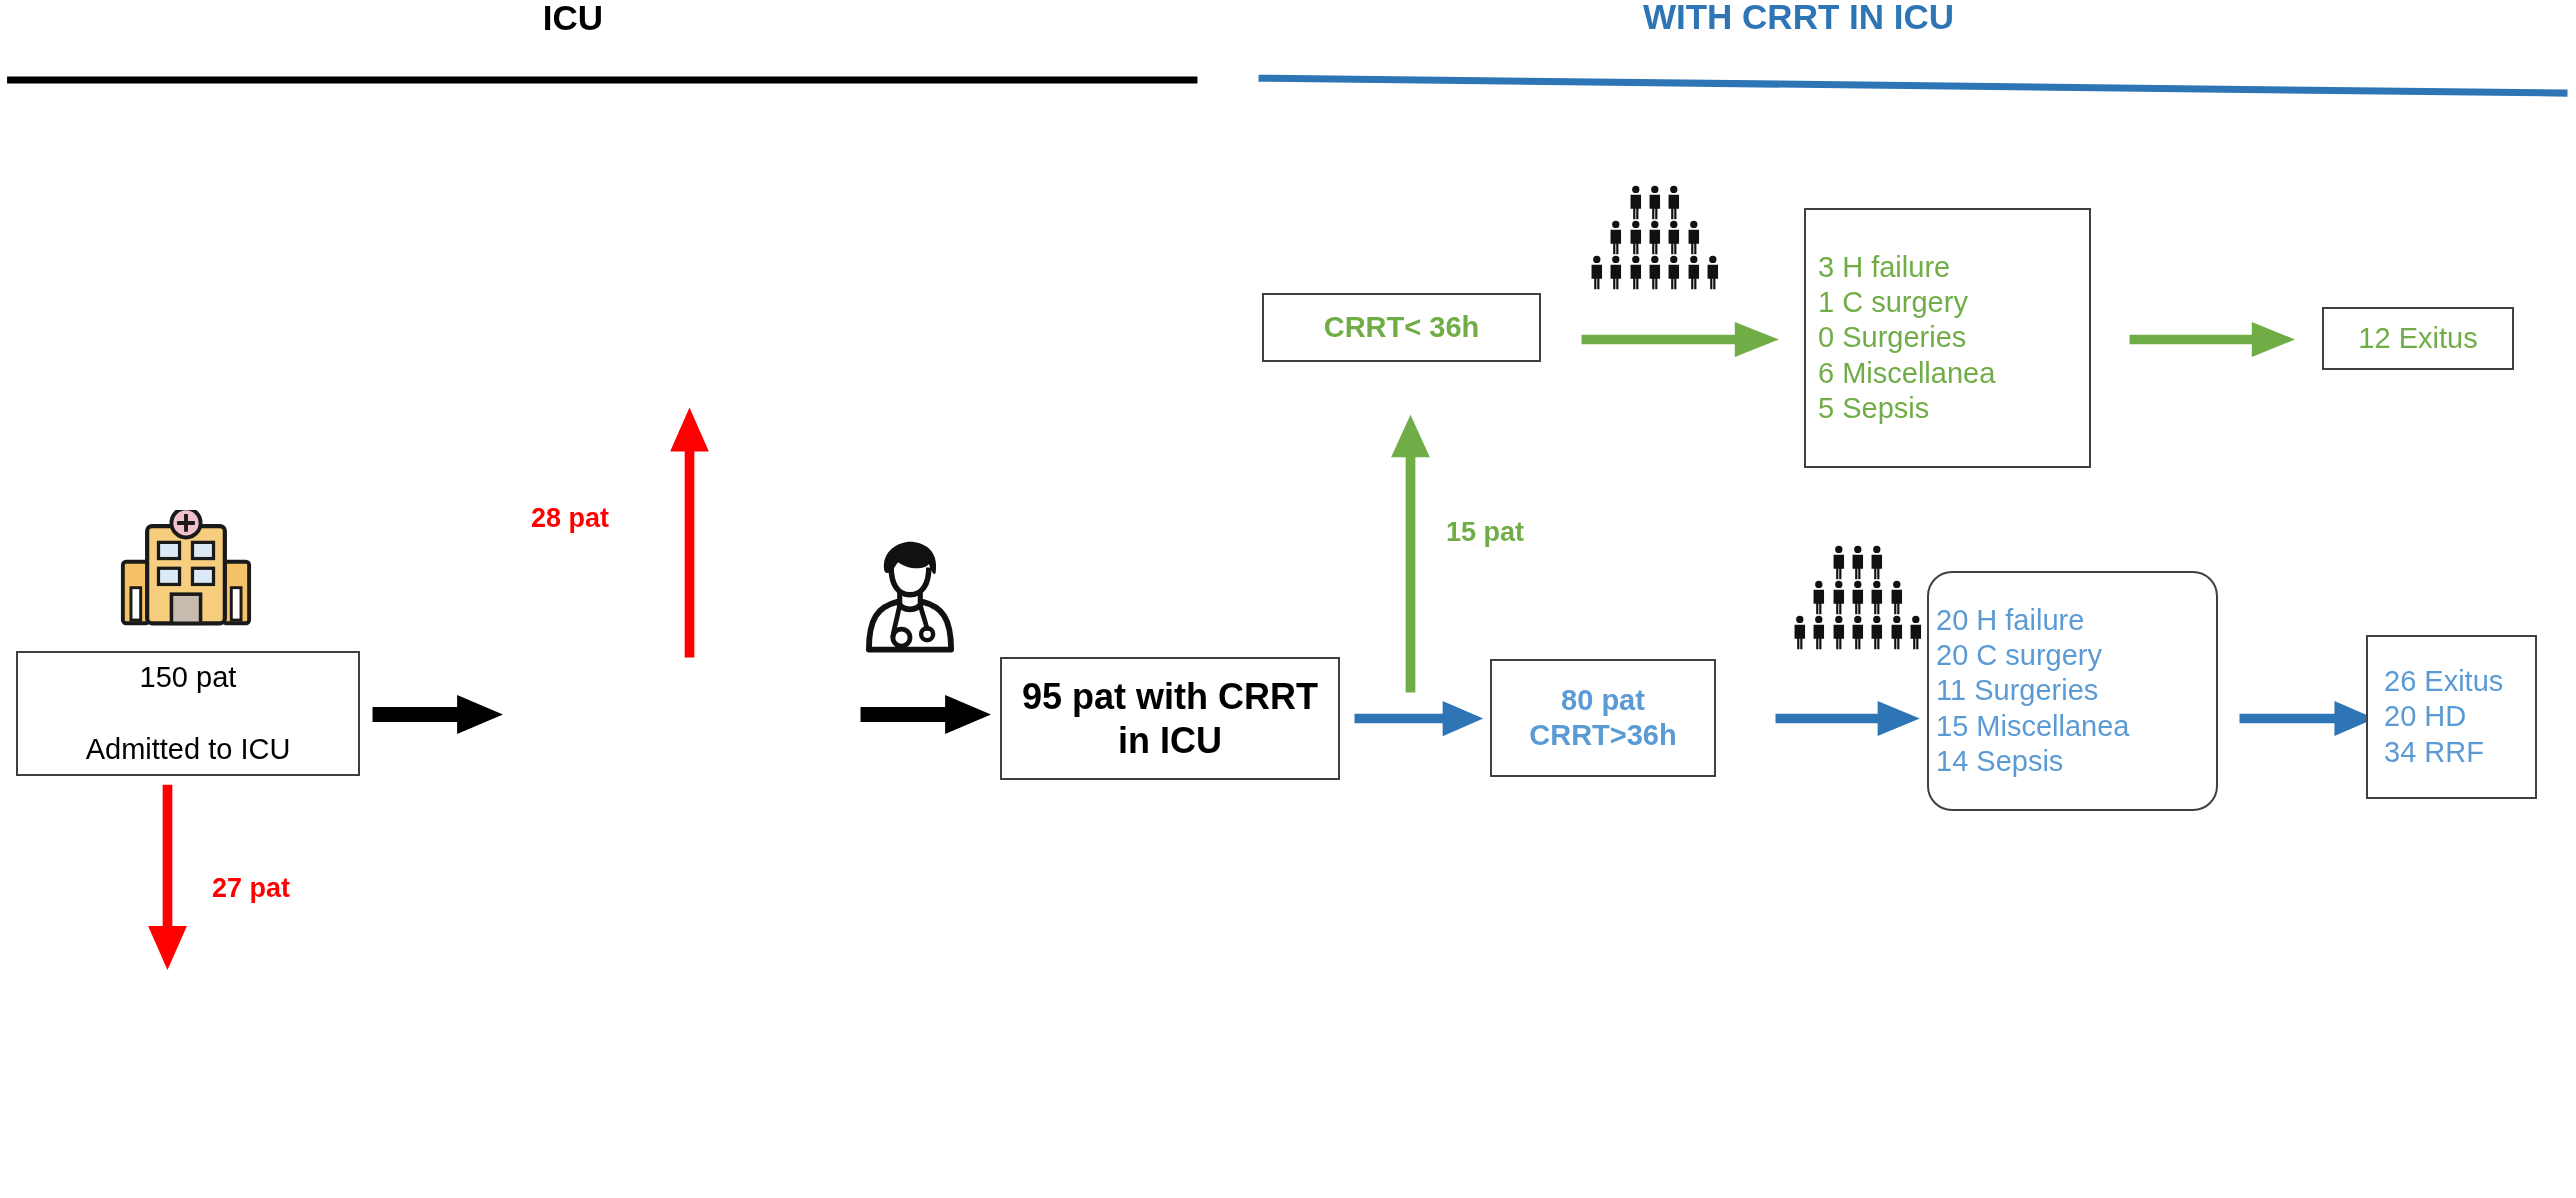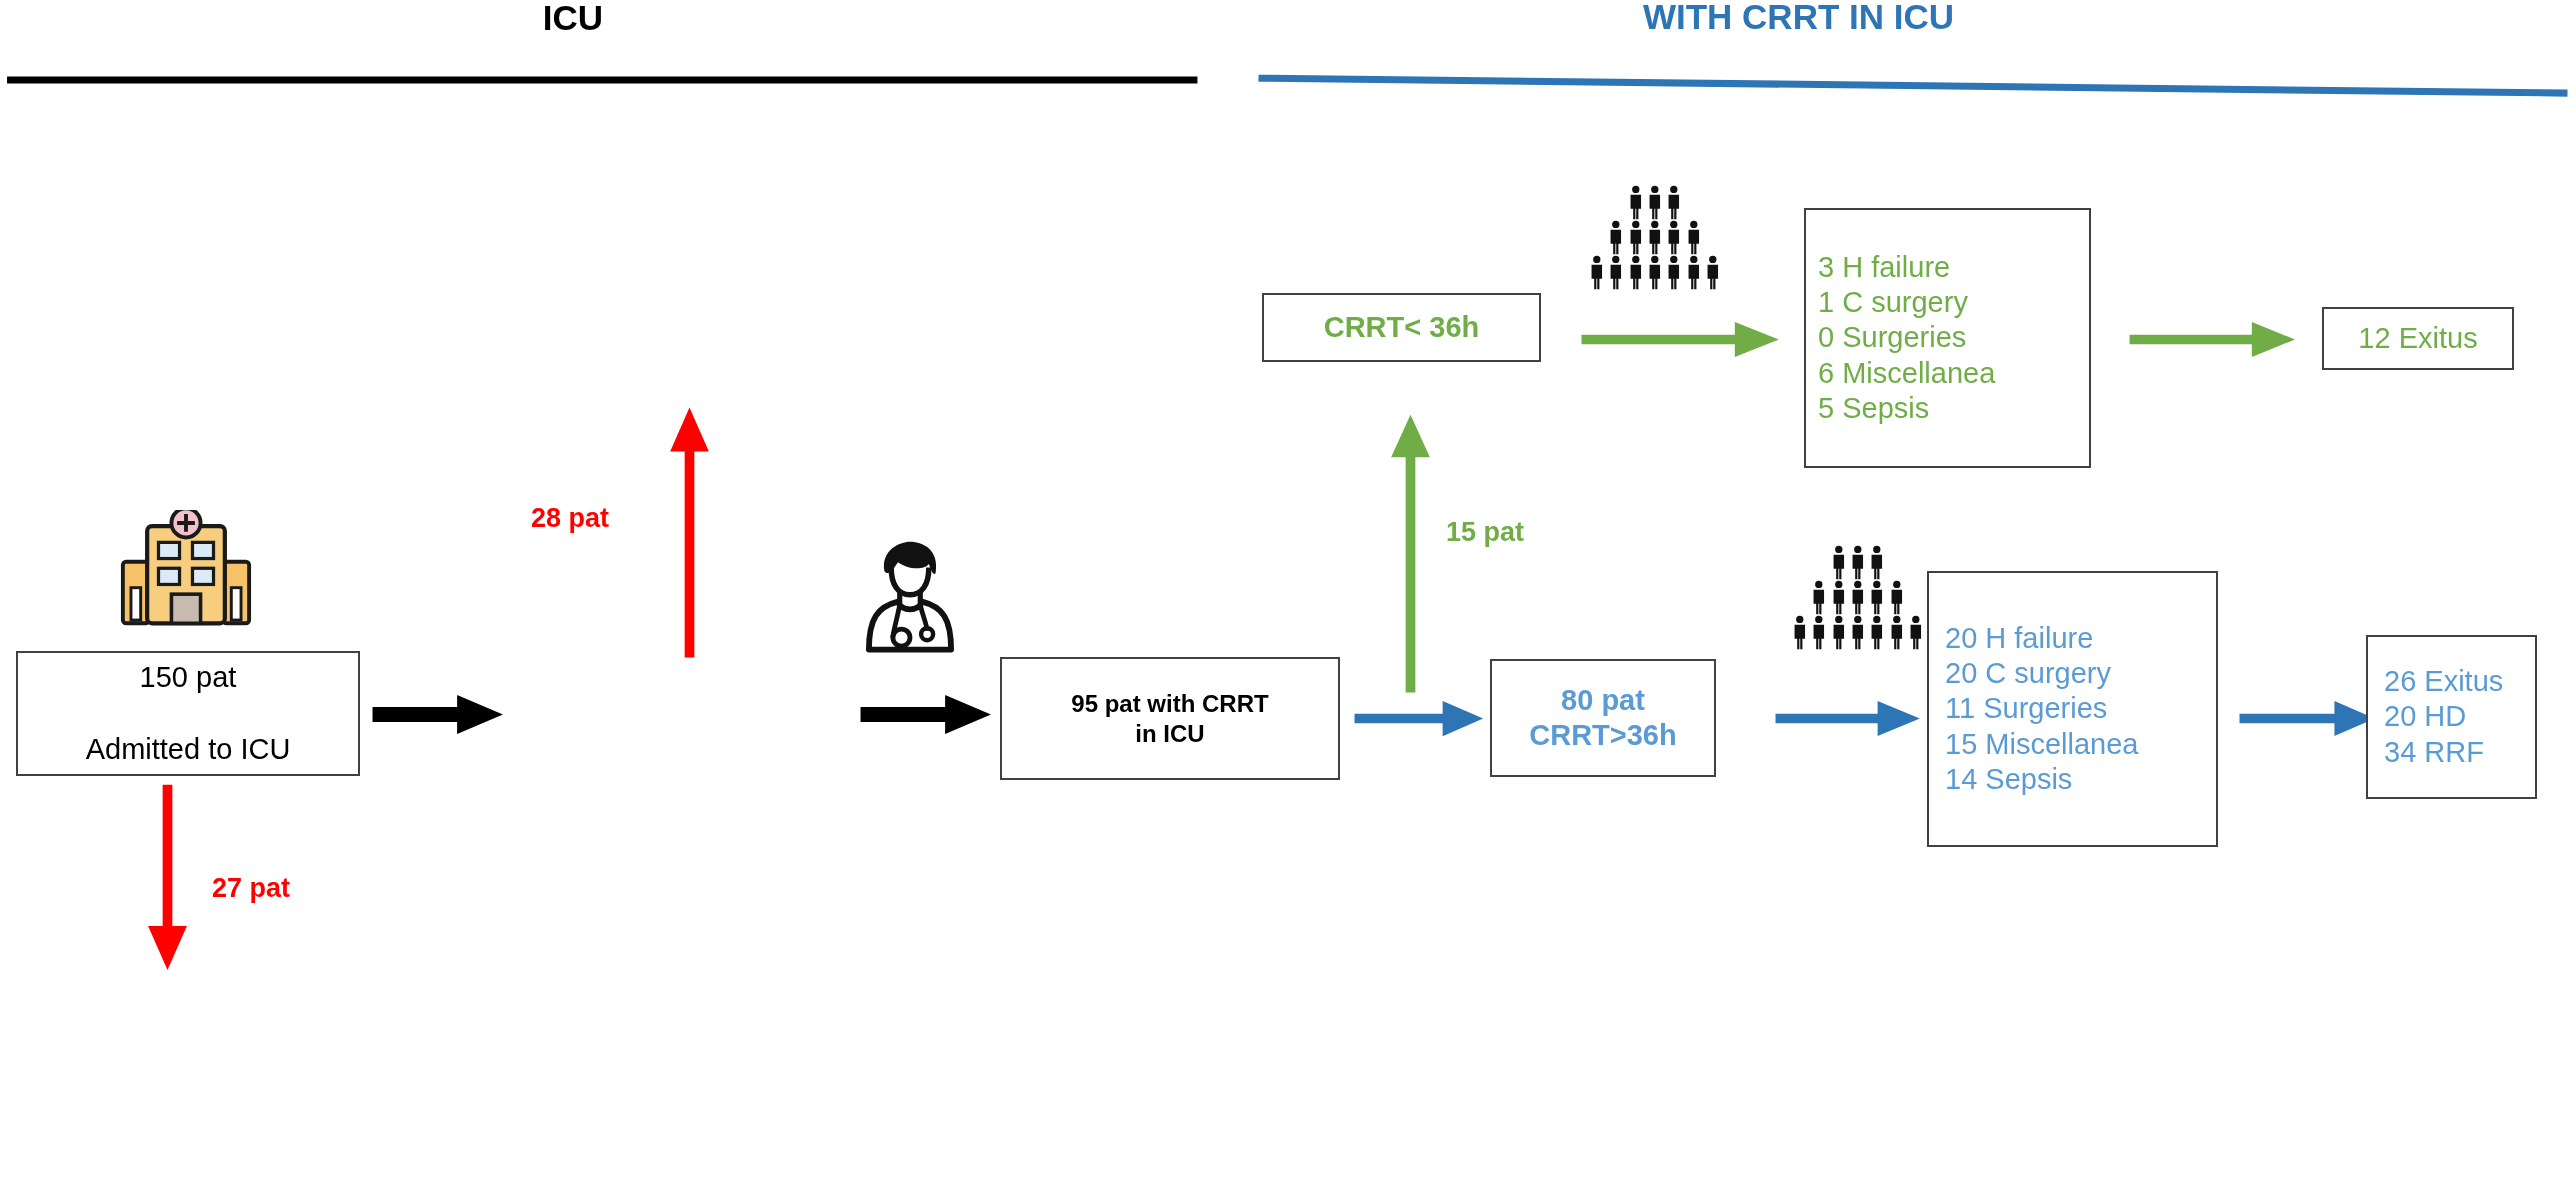--- a/index.html
+++ b/index.html
@@ -41,21 +41,21 @@
     text-align: center;
     line-height: 1.22;
   }
   .box-left {
     align-items: flex-start;
     text-align: left;
   }
   .box span { display: block; white-space: nowrap; }
 
   .t-black  { color: #000000; font-size: 29px; font-weight: normal; }
-  .t-black-b{ color: #000000; font-size: 24px; font-weight: bold; }
+  .t-black-b{ color: #000000; font-size: 36px; font-weight: bold; }
   .t-red-b  { color: #FF0000; font-size: 29px; font-weight: bold; }
   .t-green  { color: #70AD47; font-size: 29px; font-weight: normal; }
   .t-green-b{ color: #70AD47; font-size: 29px; font-weight: bold; }
   .t-blue   { color: #5B9BD5; font-size: 29px; font-weight: normal; }
   .t-blue-b { color: #5B9BD5; font-size: 29px; font-weight: bold; }
 
   
   .edge-label {
     font-size: 27px;
     font-weight: bold;
@@ -333,21 +333,21 @@
           <path d="M4 11 h12 v16 h-3 v12 h-2.5 v-12 h-1 v12 h-2.5 v-12 h-3 z" fill="#111"></path>
         </svg>
     </div>
   </div>
 
   <svg class="abs" style="left:1772px; top:692px;" width="154" height="53" viewBox="0 0 175 60">
     <line x1="4" y1="30" x2="126" y2="30" stroke="#2E75B6" stroke-width="11"></line>
     <polygon points="120,10 168,30 120,50" fill="#2E75B6"></polygon>
   </svg>
 
-  <div class="abs box box-left" style="left:1927px; top:571px; width:291px; height:276px; padding-left:16px;">
+  <div class="abs box box-left" style="left:1927px; top:571px; width:291px; height:240px; padding-left:7px;border-radius:25px;">
     <span class="t-blue">20 H failure</span>
     <span class="t-blue">20 C surgery</span>
     <span class="t-blue">11 Surgeries</span>
     <span class="t-blue">15 Miscellanea</span>
     <span class="t-blue">14 Sepsis</span>
   </div>
 
   <svg class="abs" style="left:2236px; top:692px;" width="145" height="53" viewBox="0 0 165 60">
     <line x1="4" y1="30" x2="118" y2="30" stroke="#2E75B6" stroke-width="11"></line>
     <polygon points="112,10 158,30 112,50" fill="#2E75B6"></polygon>

